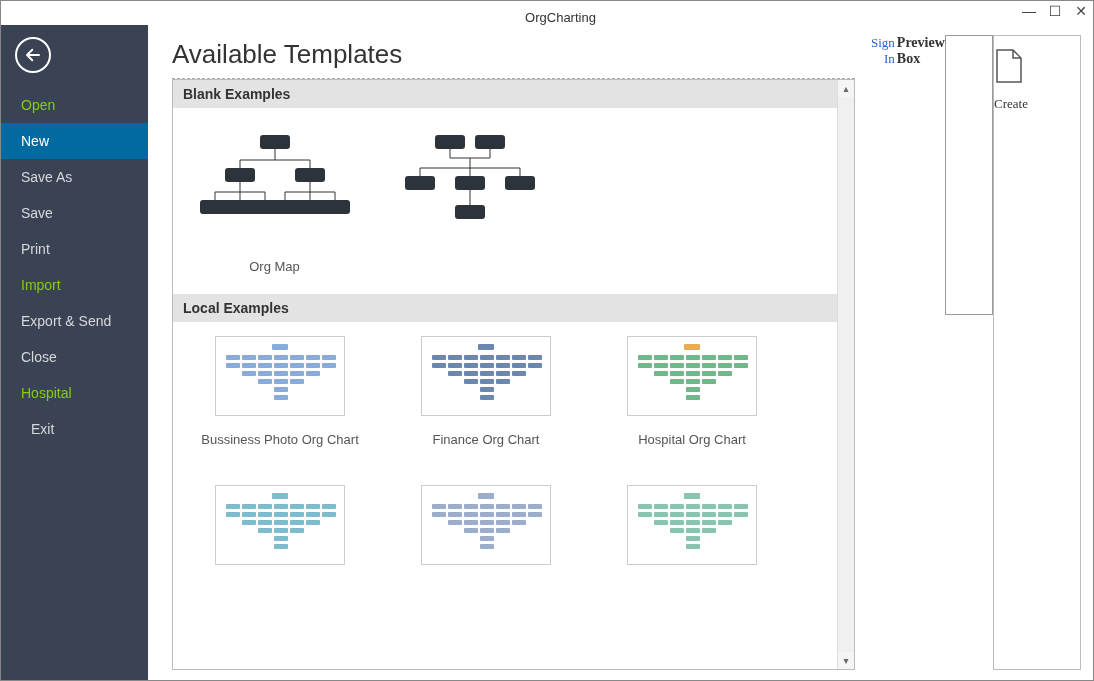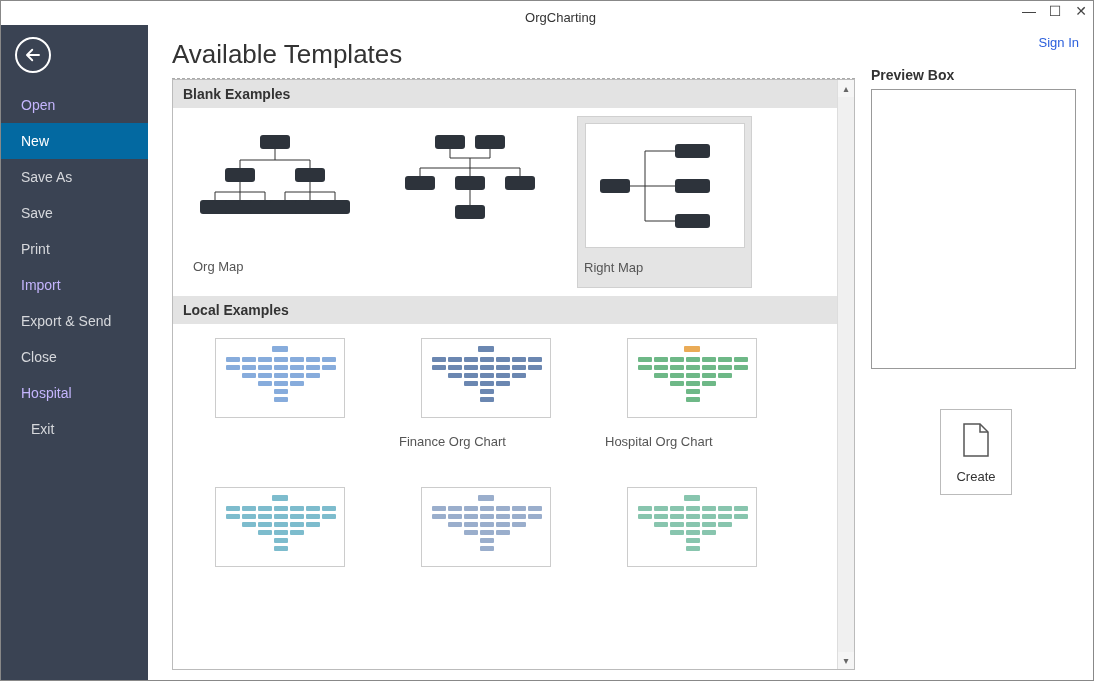--- a/index.html
+++ b/index.html
@@ -64,21 +64,21 @@
     justify-content: center;
     cursor: pointer;
   }
   .back-btn svg { stroke: #fff; }
   .side-item {
     padding: 10px 20px;
     font-size: 14px;
     color: #d6d8dc;
     cursor: pointer;
   }
-  .side-item.bold { color: #c4b5fd; font-weight: 400; }
+  .side-item.bold { color: #84cc16; font-weight: 400; }
   .side-item.active { background: #0369a1; color: #fff; }
   .side-item.exit { padding-left: 30px; }
   .main {
     flex: 1;
     display: flex;
     min-width: 0;
   }
   .center {
     flex: 1;
     padding: 10px 10px 10px 24px;
@@ -143,21 +143,21 @@
   }
   .cards {
     display: flex;
     gap: 20px;
     padding: 8px 14px 8px 14px;
     flex-wrap: wrap;
   }
   .template-card {
     width: 175px;
     padding: 6px;
-    text-align: left;
+    text-align: center;
     cursor: pointer;
   }
   .template-card.selected {
     background: #e4e4e4;
     border: 1px solid #d0d0d0;
   }
   .thumb {
     width: 160px;
     height: 125px;
     margin: 0 auto 6px auto;
@@ -181,21 +181,22 @@
     border: 1px solid #ccc;
     background: #fff;
     margin-bottom: 10px;
   }
   .examples .template-card { width: 186px; }
 
   .rightpane {
     width: 228px;
     padding: 10px 12px 10px 6px;
     display: flex;
-    flex-direction: column;
+    flex-direction: row;
+    font-family: Liberation Serif, serif;
   }
   .rightpane .signin-row { padding-right: 2px; margin-bottom: 12px; }
   .preview-label {
     font-weight: bold;
     font-size: 14px;
     color: #333;
     margin-bottom: 6px;
   }
   .preview-box {
     border: 1px solid #999;
@@ -203,23 +204,22 @@
     height: 280px;
     background: #fff;
     margin-bottom: 40px;
   }
   .create-area {
     display: flex;
     justify-content: center;
   }
   .create-btn {
     border: 1px solid #bbb;
-    width: 72px;
+    width: 88px;
     padding: 12px 0 10px 0;
-    text-align: center;
     cursor: pointer;
   }
   .create-btn svg { margin-bottom: 8px; }
   .create-btn-label { font-size: 13px; color: #333; }
 </style>
 </head>
 <body>
 
 <div class="titlebar">
   <span>OrgCharting</span>
@@ -304,36 +304,20 @@
                     <line x1="75" y1="38" x2="75" y2="46" stroke="#333" stroke-width="1"></line>
                     <line x1="125" y1="38" x2="125" y2="46" stroke="#333" stroke-width="1"></line>
                     <rect x="10" y="46" width="30" height="14" rx="3" fill="#2d333b"></rect>
                     <rect x="60" y="46" width="30" height="14" rx="3" fill="#2d333b"></rect>
                     <rect x="110" y="46" width="30" height="14" rx="3" fill="#2d333b"></rect>
                     <line x1="75" y1="60" x2="75" y2="75" stroke="#333" stroke-width="1"></line>
                     <rect x="60" y="75" width="30" height="14" rx="3" fill="#2d333b"></rect>
                   </svg>
                 </div>
               </div>
-              <div class="template-card selected">
-                <div class="thumb">
-                  <svg width="150" height="110" viewBox="0 0 150 110">
-                    <rect x="10" y="48" width="30" height="14" rx="3" fill="#2d333b"></rect>
-                    <line x1="40" y1="55" x2="55" y2="55" stroke="#333" stroke-width="1"></line>
-                    <line x1="55" y1="20" x2="55" y2="90" stroke="#333" stroke-width="1"></line>
-                    <line x1="55" y1="20" x2="85" y2="20" stroke="#333" stroke-width="1"></line>
-                    <line x1="55" y1="55" x2="85" y2="55" stroke="#333" stroke-width="1"></line>
-                    <line x1="55" y1="90" x2="85" y2="90" stroke="#333" stroke-width="1"></line>
-                    <rect x="85" y="13" width="35" height="14" rx="3" fill="#2d333b"></rect>
-                    <rect x="85" y="48" width="35" height="14" rx="3" fill="#2d333b"></rect>
-                    <rect x="85" y="83" width="35" height="14" rx="3" fill="#2d333b"></rect>
-                  </svg>
-                </div>
-                <div class="template-label">Right Map</div>
-              </div>
             </div>
           <div class="section-header">Local Examples</div>
           <div class="cards examples" id="local-cards">
               <div class="template-card">
                 <div class="thumb">
                   <svg width="120" height="70" viewBox="0 0 120 70">
                     <rect x="52" y="3" width="16" height="6" rx="1" fill="#7aa3d8" opacity="0.9"></rect>
                     <rect x="6" y="14" width="14" height="5" rx="1" fill="#7aa3d8" opacity="0.9"></rect>
                     <rect x="22" y="14" width="14" height="5" rx="1" fill="#7aa3d8" opacity="0.9"></rect>
                     <rect x="38" y="14" width="14" height="5" rx="1" fill="#7aa3d8" opacity="0.9"></rect>
@@ -353,20 +337,21 @@
                     <rect x="54" y="30" width="14" height="5" rx="1" fill="#7aa3d8" opacity="0.9"></rect>
                     <rect x="70" y="30" width="14" height="5" rx="1" fill="#7aa3d8" opacity="0.9"></rect>
                     <rect x="86" y="30" width="14" height="5" rx="1" fill="#7aa3d8" opacity="0.9"></rect>
                     <rect x="38" y="38" width="14" height="5" rx="1" fill="#7aa3d8" opacity="0.9"></rect>
                     <rect x="54" y="38" width="14" height="5" rx="1" fill="#7aa3d8" opacity="0.9"></rect>
                     <rect x="70" y="38" width="14" height="5" rx="1" fill="#7aa3d8" opacity="0.9"></rect>
                     <rect x="54" y="46" width="14" height="5" rx="1" fill="#7aa3d8" opacity="0.9"></rect>
                     <rect x="54" y="54" width="14" height="5" rx="1" fill="#7aa3d8" opacity="0.9"></rect>
                   </svg>
                 </div>
+                <div class="template-label">Bussiness Photo Org Chart</div>
               </div>
               <div class="template-card">
                 <div class="thumb">
                   <svg width="120" height="70" viewBox="0 0 120 70">
                     <rect x="52" y="3" width="16" height="6" rx="1" fill="#5b7aa8" opacity="0.9"></rect>
                     <rect x="6" y="14" width="14" height="5" rx="1" fill="#5b7aa8" opacity="0.9"></rect>
                     <rect x="22" y="14" width="14" height="5" rx="1" fill="#5b7aa8" opacity="0.9"></rect>
                     <rect x="38" y="14" width="14" height="5" rx="1" fill="#5b7aa8" opacity="0.9"></rect>
                     <rect x="54" y="14" width="14" height="5" rx="1" fill="#5b7aa8" opacity="0.9"></rect>
                     <rect x="70" y="14" width="14" height="5" rx="1" fill="#5b7aa8" opacity="0.9"></rect>

